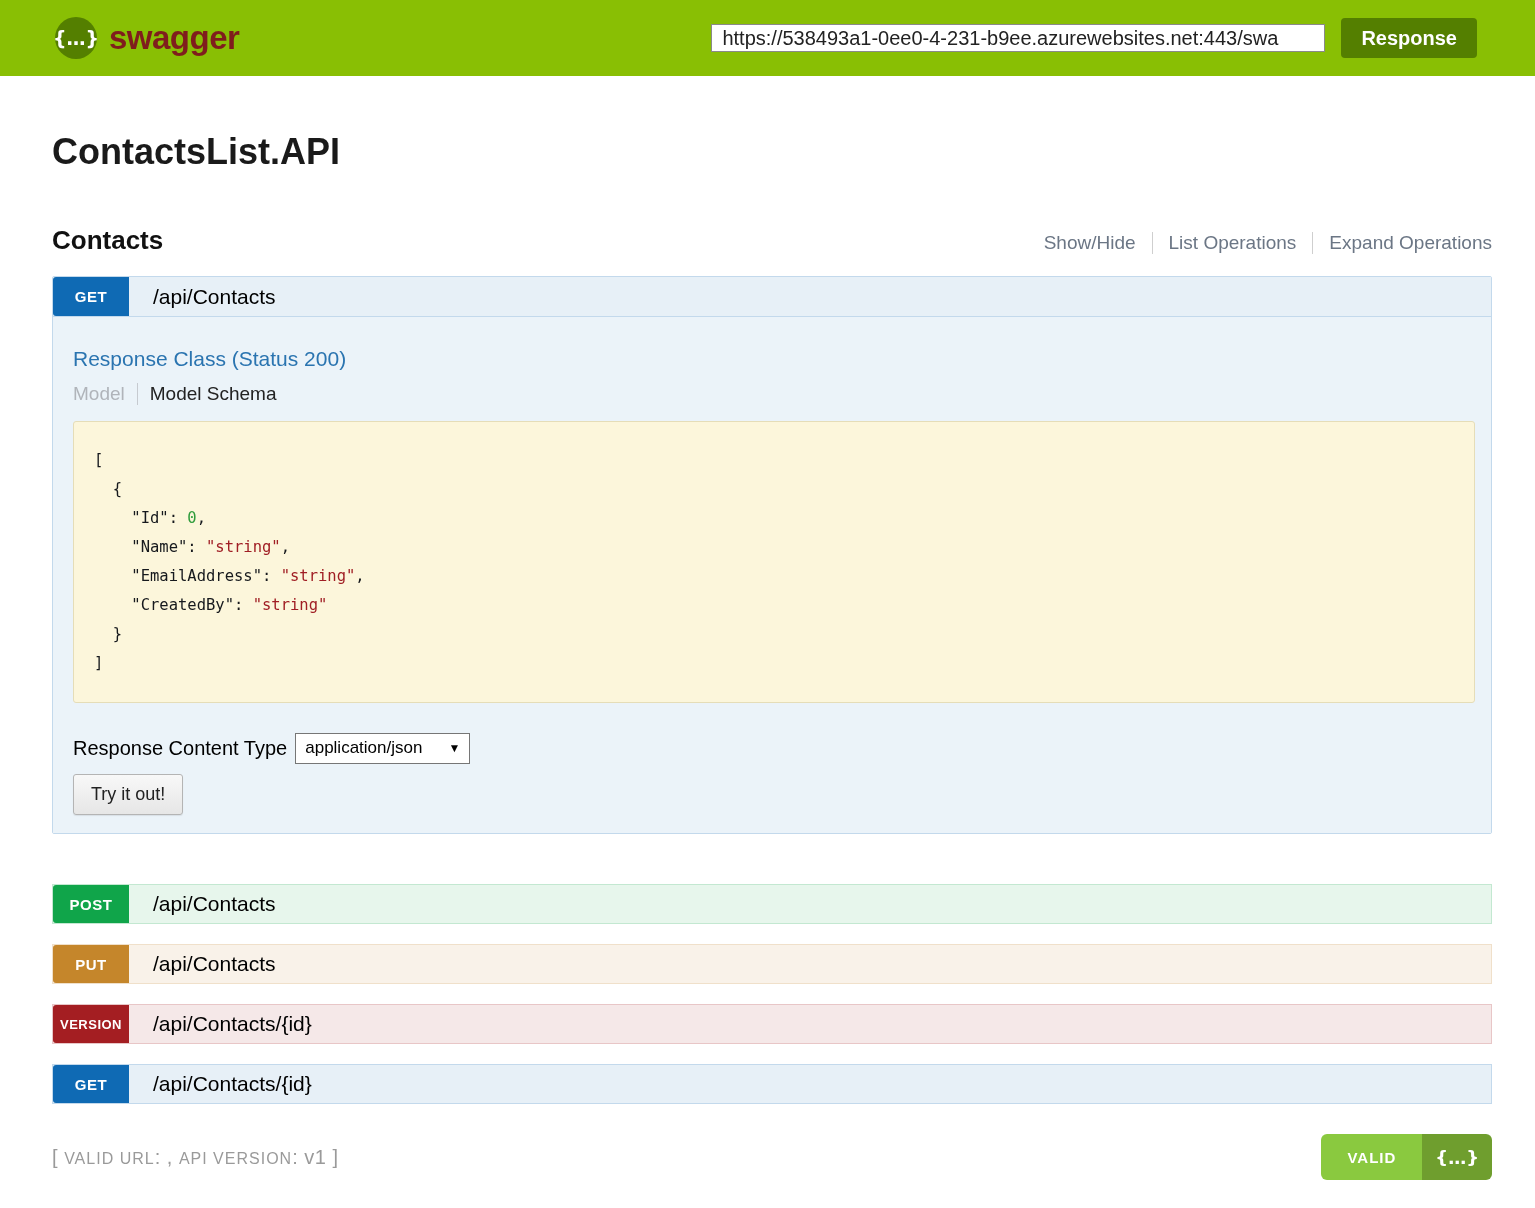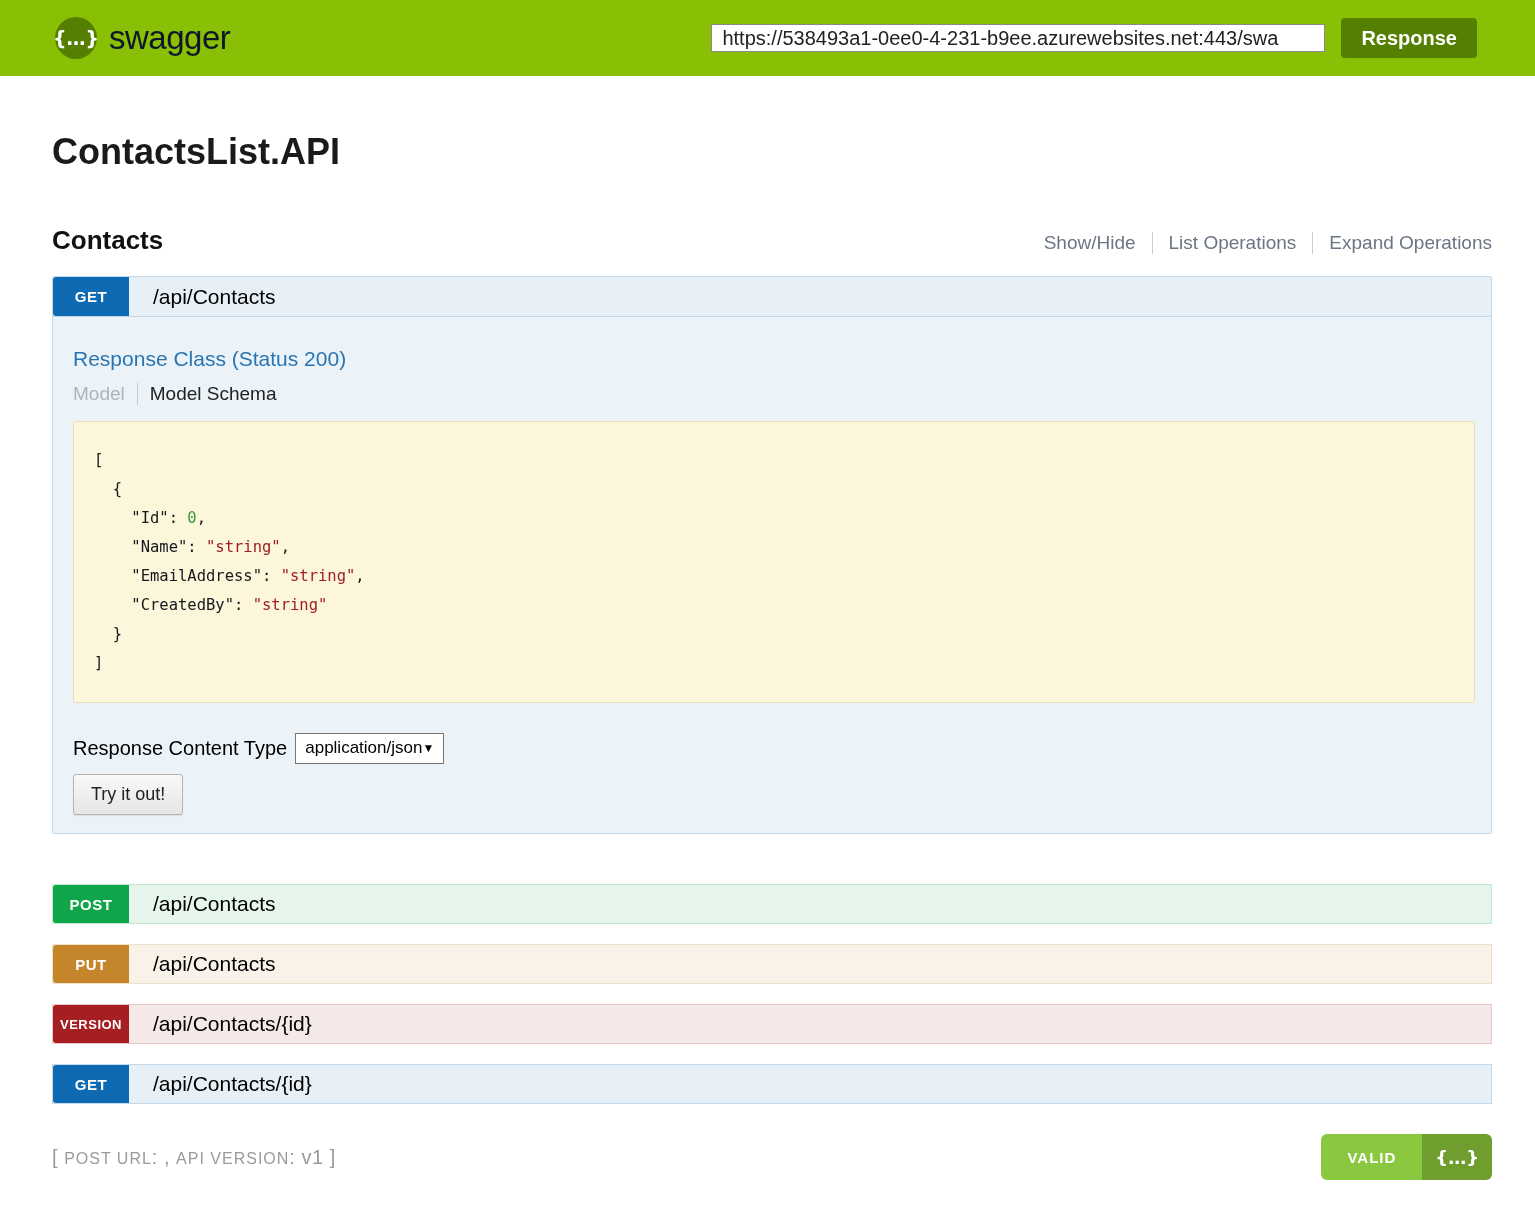--- a/index.html
+++ b/index.html
@@ -19,21 +19,21 @@
   }
   .brand { display: flex; align-items: center; gap: 12px; cursor: pointer; }
   .logo-circle {
     width: 42px; height: 42px; border-radius: 50%;
     background: #547f00; color: #ffffff;
     display: flex; align-items: center; justify-content: center;
     font-size: 19px; font-weight: bold; line-height: 1;
     font-family: "DejaVu Sans", sans-serif;
   }
   .brand-name {
-    color: #0f172a; font-size: 33px; font-weight: normal;
+    color: #7f1d1d; font-size: 33px; font-weight: bold;
     letter-spacing: -0.5px;
   }
   .nav-form { margin-left: auto; display: flex; align-items: center; }
   .nav-input {
     height: 28px; border: 1px solid #8a8a8a; background: #ffffff;
     font-size: 20px; color: #222; padding: 0 10px;
     font-family: "Liberation Sans", sans-serif;
     outline: none;
   }
   .url-input { width: 614px; margin-right: 16px; }
@@ -102,21 +102,21 @@
   .tok-p { color: #16191d; }
   .tok-k { color: #16191d; }
   .tok-n { color: #2f9c3c; }
   .tok-s { color: #a01e24; }
 
   .rct-row { margin-top: 30px; display: flex; align-items: center; }
   .rct-label { font-size: 20px; color: #000; }
   .fake-select {
     margin-left: 8px; border: 1px solid #767676; background: #fff;
     font-size: 17px; color: #000; padding: 4px 9px 5px 9px;
-    display: inline-flex; align-items: center; gap: 0; cursor: pointer;
+    display: inline-flex; align-items: center; gap: 26px; cursor: pointer;
   }
   .fake-select .arrow { font-size: 12px; color: #000; }
 
   .try-btn {
     margin-top: 10px; padding: 9px 17px;
     background: linear-gradient(#f8f8f8, #e6e6e6);
     border: 1px solid #b4b4b4; border-radius: 3px;
     font-size: 18px; color: #222; cursor: pointer;
     font-family: "Liberation Sans", sans-serif;
     box-shadow: 0 1px 1px rgba(0,0,0,0.08);
@@ -228,18 +228,18 @@
   <section class="op-block get">
     <div class="op-head">
       <span class="badge">GET</span>
       <a class="op-path">/api/Contacts/{id}</a>
     </div>
   </section>
 
 </main>
 
 <footer class="page-footer">
-  <div class="base-url-text"><span>[ </span><span class="caps">POST URL</span><span>: , </span><span class="caps">API VERSION</span><span>: </span><span>v1</span><span> ]</span></div>
+  <div class="base-url-text"><span>[ </span><span class="caps">VALID URL</span><span>: , </span><span class="caps">API VERSION</span><span>: </span><span>v1</span><span> ]</span></div>
   <div class="valid-badge">
     <span class="valid-left">VALID</span>
     <span class="valid-right">{…}</span>
   </div>
 </footer>
 
 </body></html>

